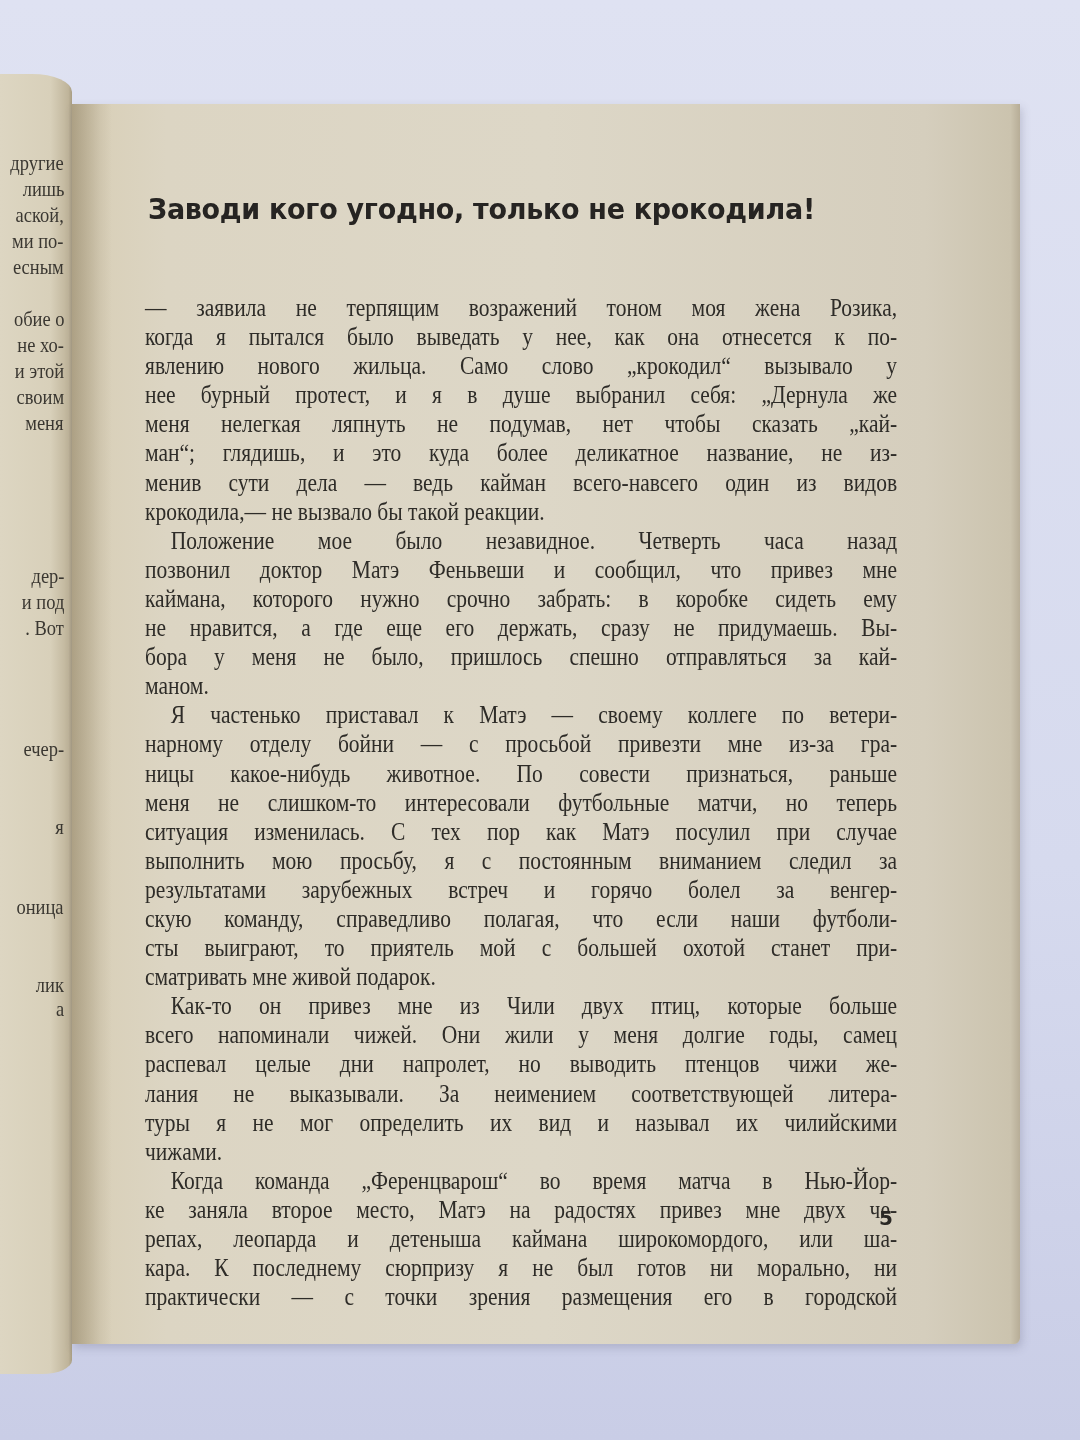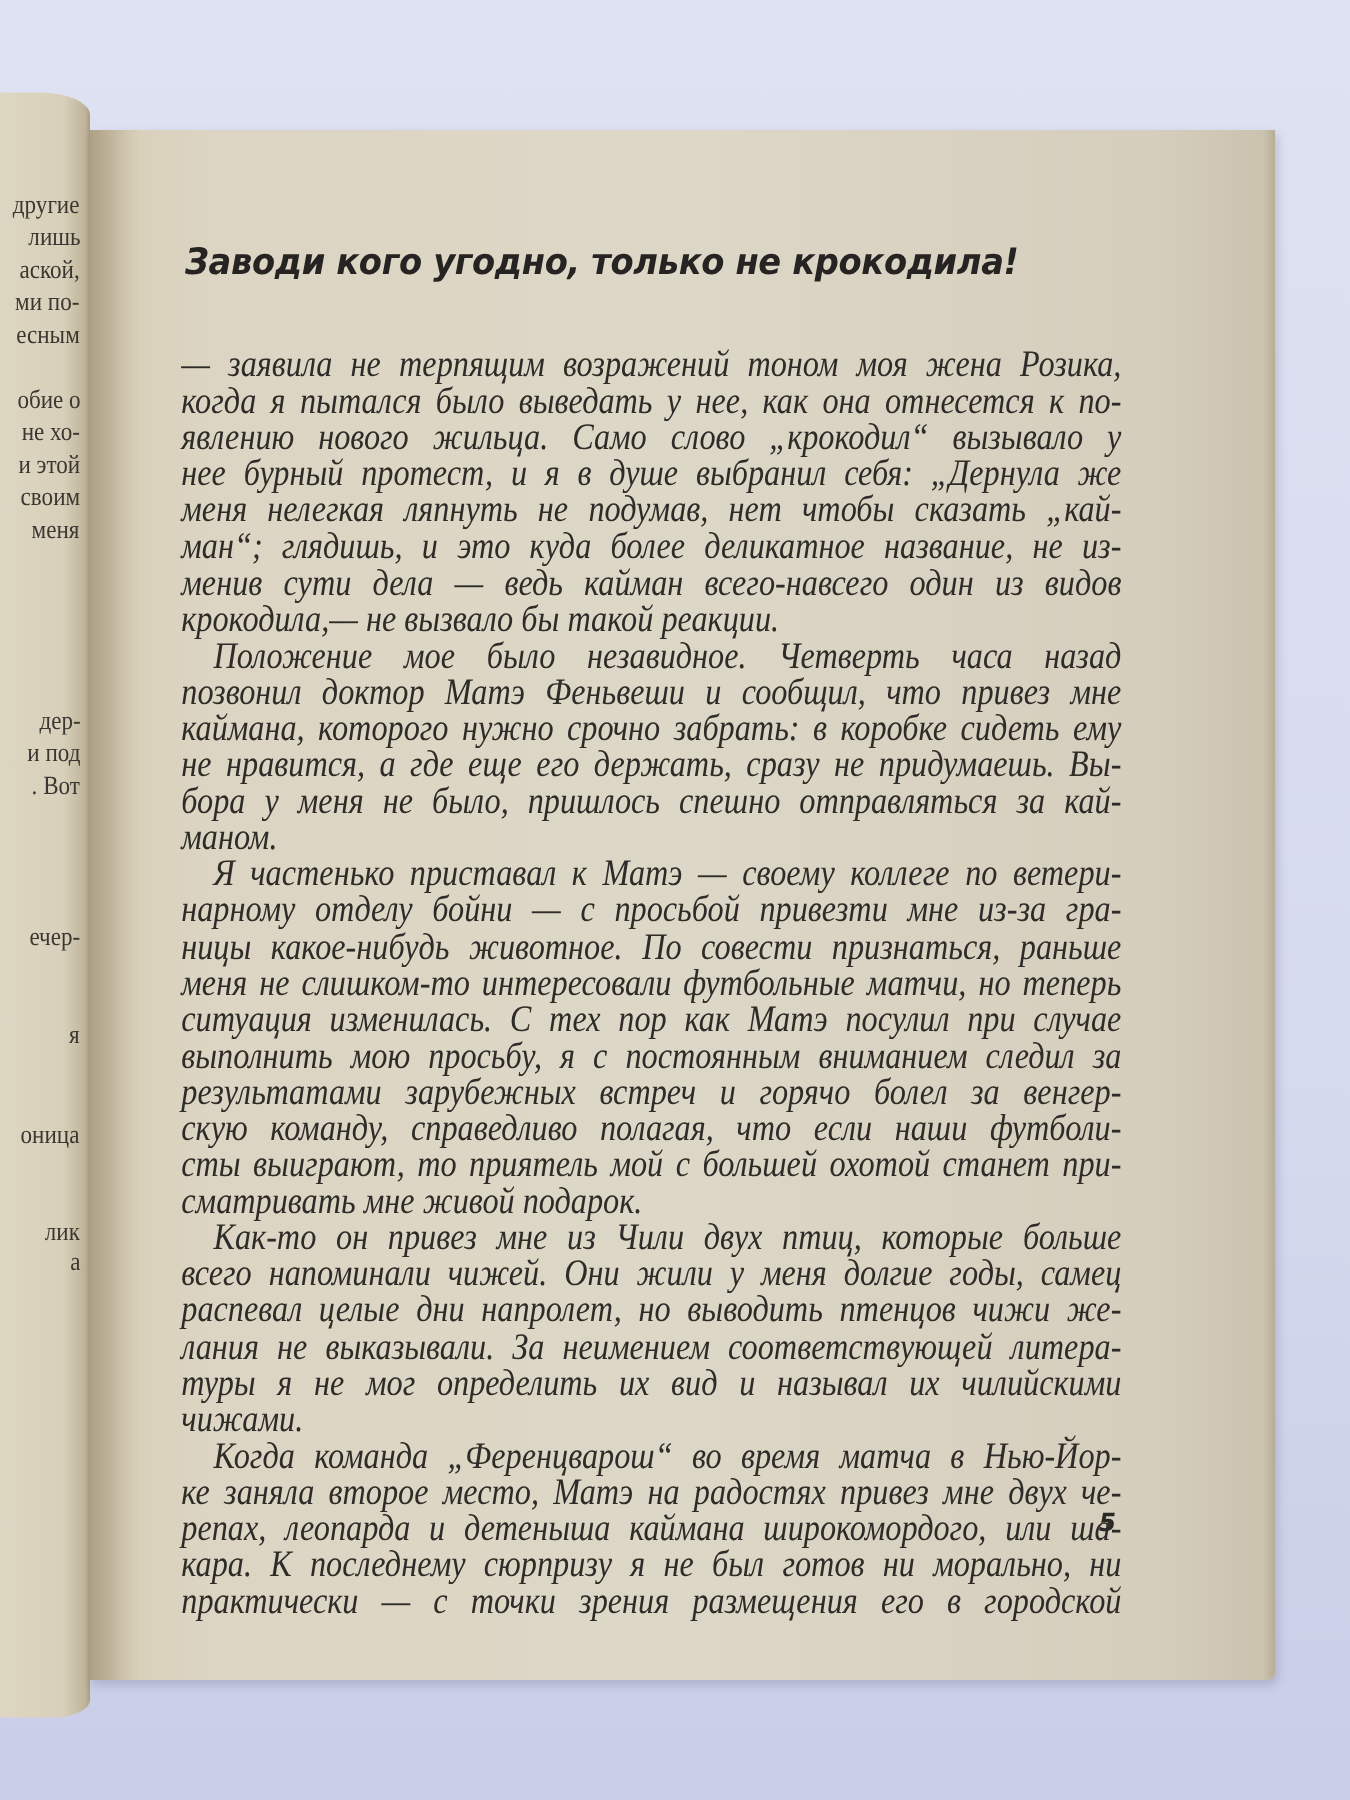--- a/index.html
+++ b/index.html
@@ -23,37 +23,36 @@
     position: absolute; right: 8px;
     font-family: "Liberation Serif", serif; font-size: 21px; color: #3a3731;
     white-space: nowrap; text-align: right;
     transform: scaleX(0.88); transform-origin: right center;
   }
   .right-page {
     position: absolute; left: 72px; top: 104px; width: 948px; height: 1240px;
     background: linear-gradient(90deg, #c9bea3 0%, #d9d0b9 3%, #dcd5c3 10%, #ddd7c7 50%, #d5cebd 90%, #cbc3ae 99%, #b7ad97 100%);
     border-bottom-right-radius: 6px;
     box-shadow: 2px 4px 8px rgba(90,90,120,0.25);
-    font-style: italic;
   }
   .gutter-shadow {
     position: absolute; left: 0; top: 0; width: 40px; height: 100%;
     background: linear-gradient(90deg, rgba(120,105,75,0.35), rgba(120,105,75,0));
   }
   .title {
     position: absolute; left: 76px; top: 88px;
     font-family: "DejaVu Sans", sans-serif; font-weight: bold;
     font-size: 29px; color: #262422; letter-spacing: -0.3px;
     white-space: nowrap;
     transform: scaleX(0.93); transform-origin: left center;
   }
   .body-text {
-    position: absolute; left: 73px; top: 173px; width: 752px;
+    position: absolute; left: 73px; top: 189px; width: 752px;
     font-family: "Liberation Serif", serif;
-    font-size: 30px; line-height: 29.1px; color: #2e2c28;
+    font-size: 25px; line-height: 29.1px; color: #2e2c28;
   }
   .line {
     display: block; white-space: nowrap; text-align: justify;
     text-align-last: justify; height: 29.1px;
     transform: scaleX(0.86); transform-origin: left center; width: 116.3%;
   }
   .line.last { text-align-last: left; }
   .line.indent { padding-left: 30px; box-sizing: border-box; }
   .page-number {
     position: absolute; left: 807px; top: 1102px;

